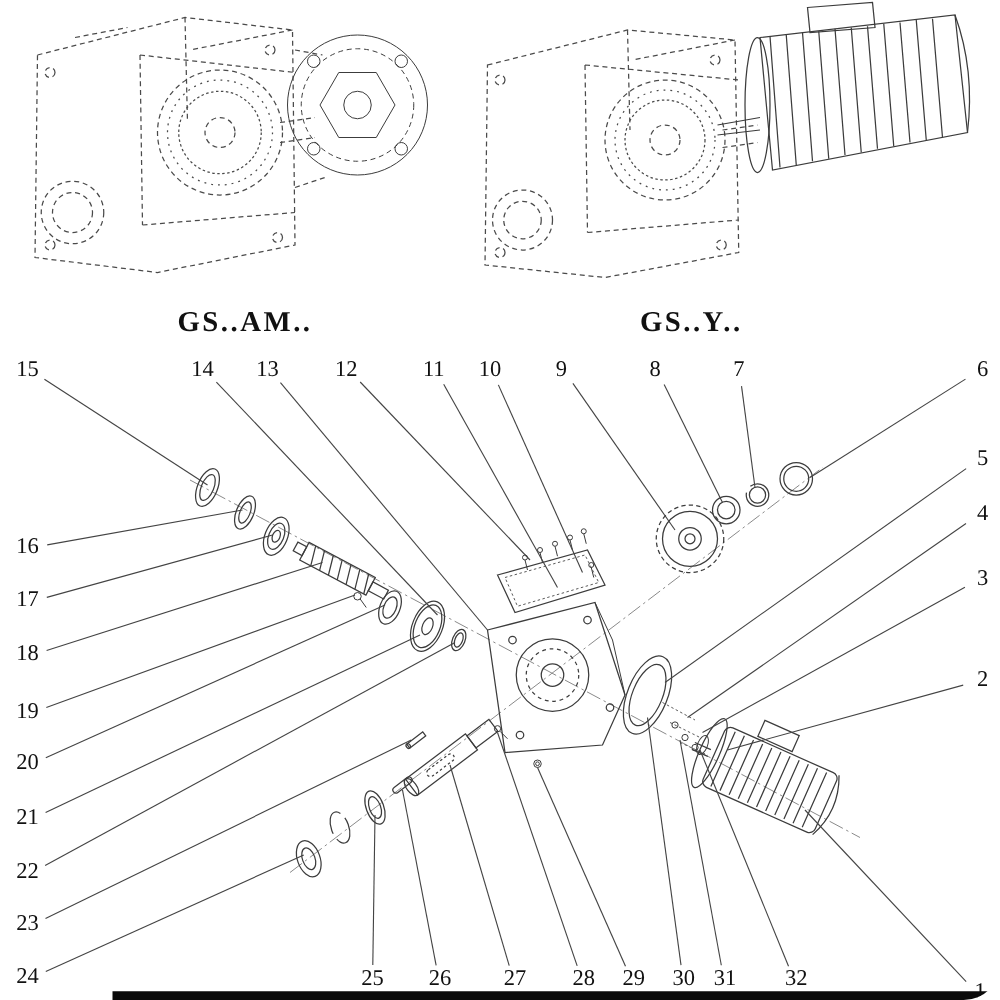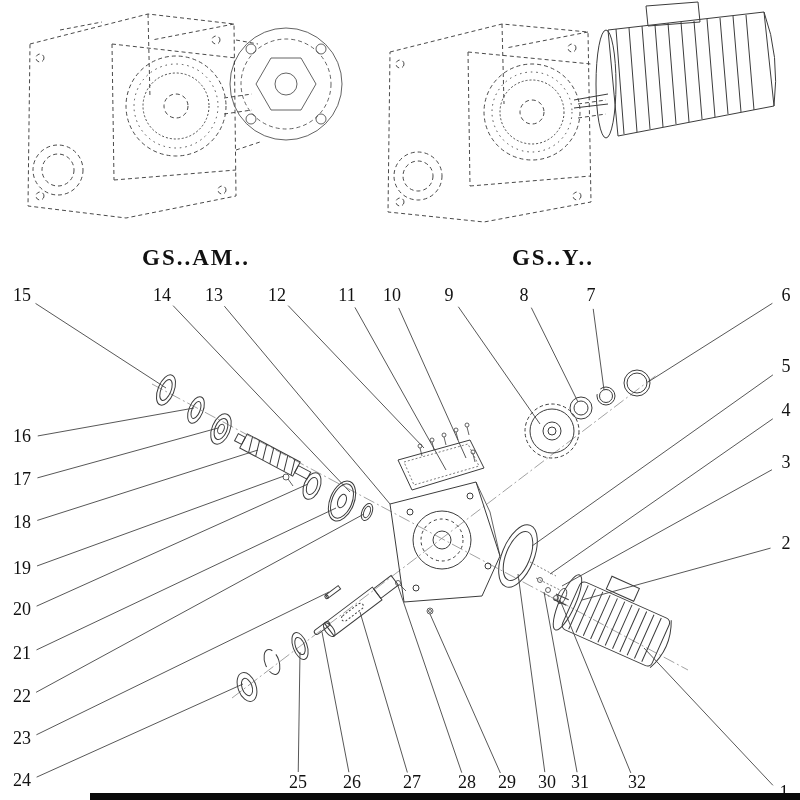--- a/index.html
+++ b/index.html
@@ -1,17 +1,17 @@
 <!DOCTYPE html>
 <html><head>
 <meta charset="utf-8">
 <style>
   html,body{margin:0;padding:0;background:#fff;}
   .page{position:relative;width:800px;height:800px;background:#fff;overflow:hidden;
-        font-family:"Liberation Serif", serif;}
+        font-family:"Liberation Serif", serif;border-radius:29px;}
   svg{display:block;}
   .dashed{stroke:#4a4a4a;fill:none;stroke-width:1;stroke-dasharray:4 3;}
   .dashed2{stroke:#5a5a5a;fill:none;stroke-width:0.8;stroke-dasharray:2 2;}
   .solid{stroke:#3c3c3c;fill:none;stroke-width:1;}
   .thin{stroke:#3c3c3c;fill:none;stroke-width:0.8;}
   .axis{stroke:#8a8a8a;fill:none;stroke-width:0.8;stroke-dasharray:12 3 2 3;}
   .leader{stroke:#444;stroke-width:0.9;}
   .callout{font:18px "Liberation Serif", serif;fill:#111;text-anchor:middle;dominant-baseline:middle;}
   .variant-label{font:bold 23px "Liberation Serif", serif;fill:#111;text-anchor:middle;letter-spacing:2px;}
 </style>

